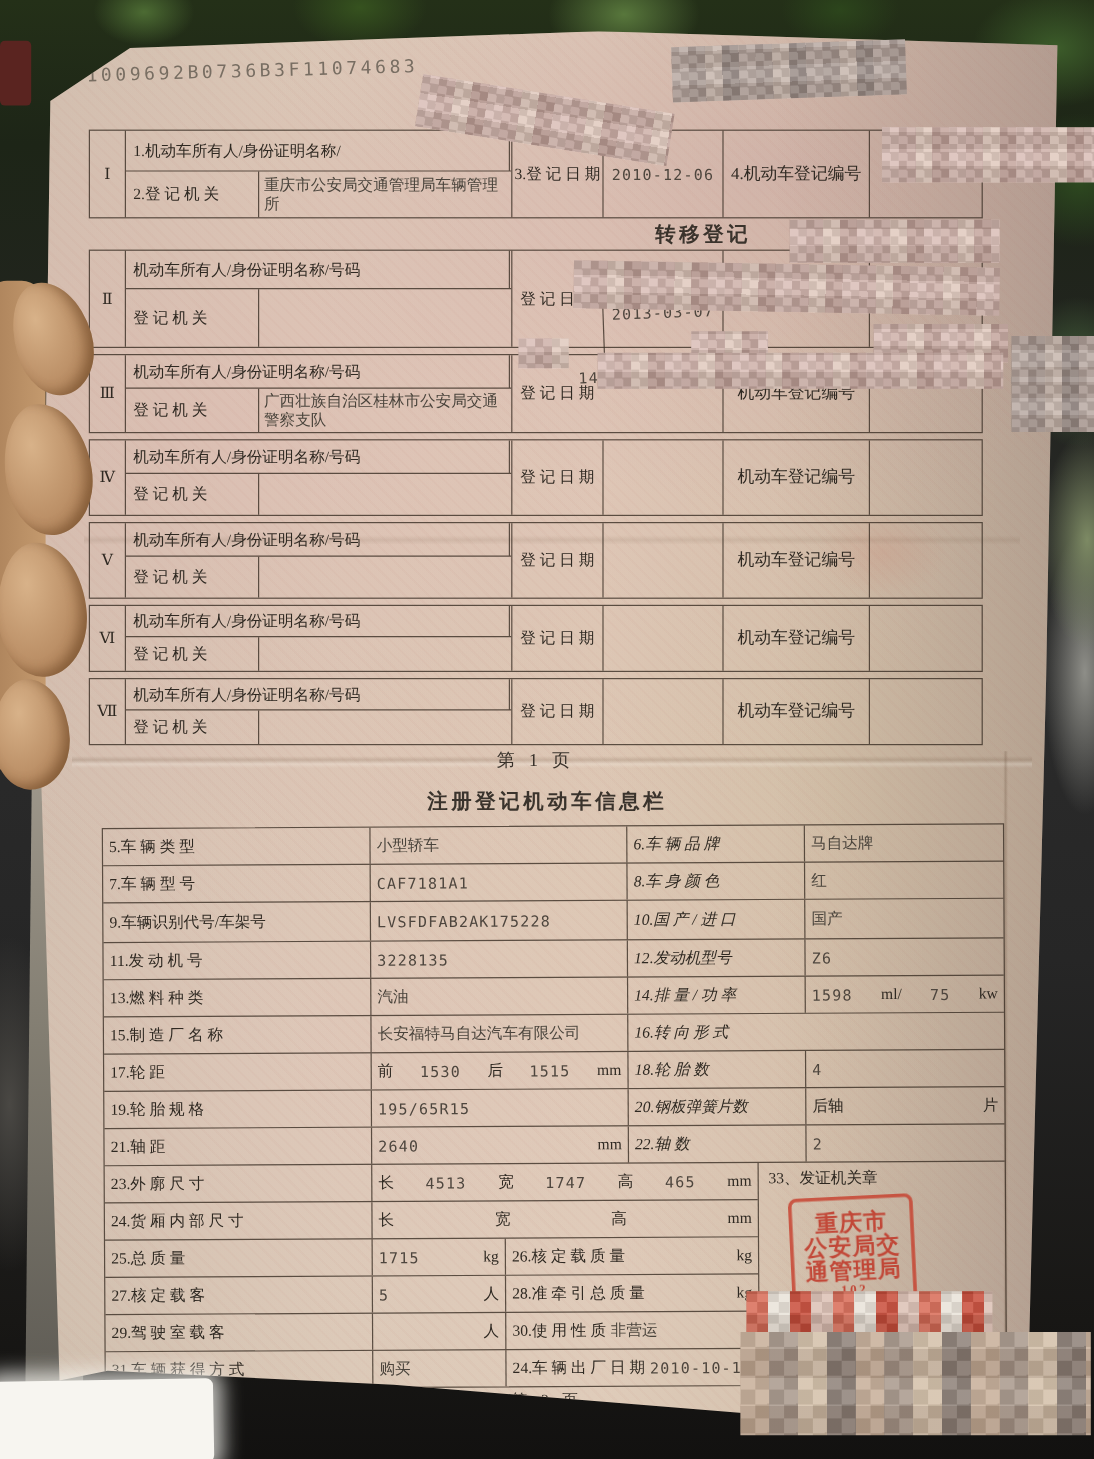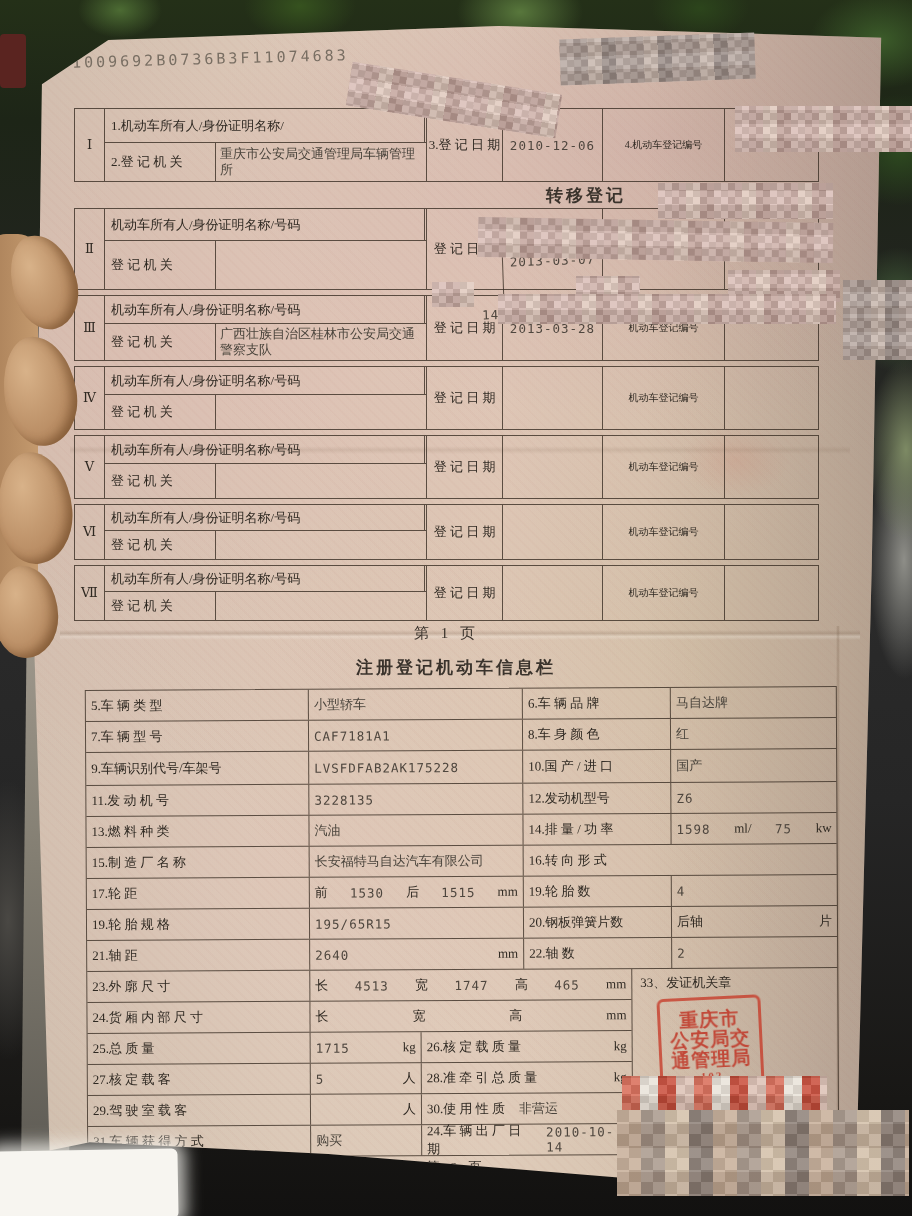--- a/index.html
+++ b/index.html
@@ -49,47 +49,47 @@
   .sec{display:grid;grid-template-columns:30px 320px 1fr 76px 100px 122px 94px;border:1px solid var(--ln);background:transparent;}
   .sec + .sec{margin-top:5px;}
   .s-roman{grid-area:1/1/3/2;border-right:1px solid var(--ln);display:flex;align-items:center;justify-content:center;font-size:13px;color:#2f2922;}
   .s-owner{grid-area:1/2/2/3;border-right:1px solid var(--ln);border-bottom:1px solid var(--ln);display:flex;align-items:center;padding-left:6px;}
   .s-ownerrest{grid-area:1/3/2/4;border-bottom:1px solid var(--ln);}
   .s-auth{grid-area:2/2/3/4;display:flex;align-items:stretch;}
   .s-authlbl{width:104px;border-right:1px solid var(--ln);display:flex;align-items:center;padding-left:6px;flex:none;}
   .s-authval{flex:1;display:flex;align-items:center;padding:1px 4px;line-height:1.25;}
   .s-dl{grid-area:1/4/3/5;border-left:1px solid var(--ln);display:flex;align-items:center;justify-content:center;text-align:center;line-height:1.3;}
   .s-dv{grid-area:1/5/3/6;border-left:1px solid var(--ln);display:flex;align-items:center;justify-content:center;}
-  .s-rl{grid-area:1/6/3/7;border-left:1px solid var(--ln);display:flex;align-items:center;justify-content:center;font-size:10px;}
+  .s-rl{grid-area:1/6/3/7;border-left:1px solid var(--ln);display:flex;align-items:center;justify-content:center;font-size:14px;}
   .s-rv{grid-area:1/7/3/8;border-left:1px solid var(--ln);}
   .hdr1{height:26px;display:flex;align-items:center;}
   .hdr1 span{margin-left:472px;font-size:17px;font-weight:bold;letter-spacing:3px;color:#3a332c;}
   .pgfoot{height:24px;display:flex;align-items:center;justify-content:center;font-size:15px;color:#3a332c;letter-spacing:4px;}
   .low{transform:translateY(11px) rotate(-2deg);}
   .stampline{position:absolute;left:452px;top:280px;transform:rotate(-1.5deg);z-index:4;}
   
   .title2{position:absolute;left:0;top:630px;width:100%;text-align:center;font-size:17px;font-weight:bold;letter-spacing:3px;color:#3a332c;}
   .tbl2{position:absolute;left:56px;top:662px;width:750px;border:1px solid var(--ln);transform:rotate(-.3deg);}
   .t2row{display:flex;height:30px;align-items:stretch;border-top:1px solid var(--ln);}
   .t2row:first-child{border-top:none;}
   .c{display:flex;align-items:center;padding:0 5px;}
   .c-l{width:212px;flex:none;}
   .c-v{width:203px;flex:none;border-left:1px solid var(--ln);}
-  .c-rl{width:137px;flex:none;border-left:1px solid var(--ln);}
+  .c-rl{width:137px;flex:none;border-left:1px solid var(--ln);font-style:italic;}
   .c-rv{flex:1;border-left:1px solid var(--ln);}
   .t2bottom{display:flex;border-top:1px solid var(--ln);}
   .t2left{width:544px;flex:none;}
   .b-row{display:flex;height:30px;align-items:stretch;}
   .b-row + .b-row{border-top:1px solid var(--ln);}
   .b-l{width:212px;flex:none;}
   .b-v{width:100px;flex:none;border-left:1px solid var(--ln);}
   .b-pair{flex:1;border-left:1px solid var(--ln);}
   .b-dims{flex:1;border-left:1px solid var(--ln);justify-content:space-between;}
   .sp-auto{margin-left:auto;}
-  .gap8{margin-left:14px;}
+  .gap8{margin-left:4px;}
   .stampcell{flex:1;border-left:1px solid var(--ln);position:relative;padding:4px 0 0 8px;}
   .seal{position:absolute;left:26px;top:28px;width:98px;height:92px;border:3px solid rgba(198,58,40,.78);border-radius:7px;
     transform:rotate(-2.5deg);display:flex;flex-direction:column;align-items:center;justify-content:center;
     color:rgba(192,52,36,.85);filter:blur(.3px);line-height:1.05;}
   .seal div{font-size:19px;font-weight:bold;letter-spacing:1px;}
   .seal .num{font-size:11px;letter-spacing:2px;margin-top:1px;}
   .foot2{position:absolute;left:0;top:1132px;width:100%;text-align:center;font-size:13px;letter-spacing:4px;color:#3a332c;}
   
   .px{position:absolute;z-index:5;--s:14px;
     background-image:
@@ -165,21 +165,20 @@
 
     <div class="sec" style="grid-template-rows:28px 36px;">
       <div class="s-roman">Ⅲ</div>
       <div class="s-owner lb">机动车所有人/身份证明名称/号码</div>
       <div class="s-ownerrest"></div>
       <div class="s-auth">
         <span class="s-authlbl lb">登 记 机 关</span>
         <span class="s-authval tv">广西壮族自治区桂林市公安局交通警察支队</span>
       </div>
       <div class="s-dl lb">登 记 日 期</div>
-      <div class="s-dv dm">2013-03-28</div>
       <div class="s-rl lb">机动车登记编号</div>
       <div class="s-rv"></div>
     </div>
 
     <div class="sec" style="grid-template-rows:28px 34px;">
       <div class="s-roman">Ⅳ</div>
       <div class="s-owner lb">机动车所有人/身份证明名称/号码</div>
       <div class="s-ownerrest"></div>
       <div class="s-auth">
         <span class="s-authlbl lb">登 记 机 关</span>
@@ -284,21 +283,21 @@
     </div>
     <div class="t2row">
       <div class="c c-l lb">17.轮               距</div>
       <div class="c c-v" style="justify-content:space-between;">
         <span class="lb">前</span>
         <span class="dm">1530</span>
         <span class="lb">后</span>
         <span class="dm">1515</span>
         <span class="lb">mm</span>
       </div>
-      <div class="c c-rl lb">19.轮  胎  数</div>
+      <div class="c c-rl lb">18.轮  胎  数</div>
       <div class="c c-rv dm">4</div>
     </div>
     <div class="t2row">
       <div class="c c-l lb">19.轮  胎  规  格</div>
       <div class="c c-v dm">195/65R15</div>
       <div class="c c-rl lb">20.钢板弹簧片数</div>
       <div class="c c-rv">
         <span class="lb">后轴</span>
         <span class="lb sp-auto">片</span>
       </div>

